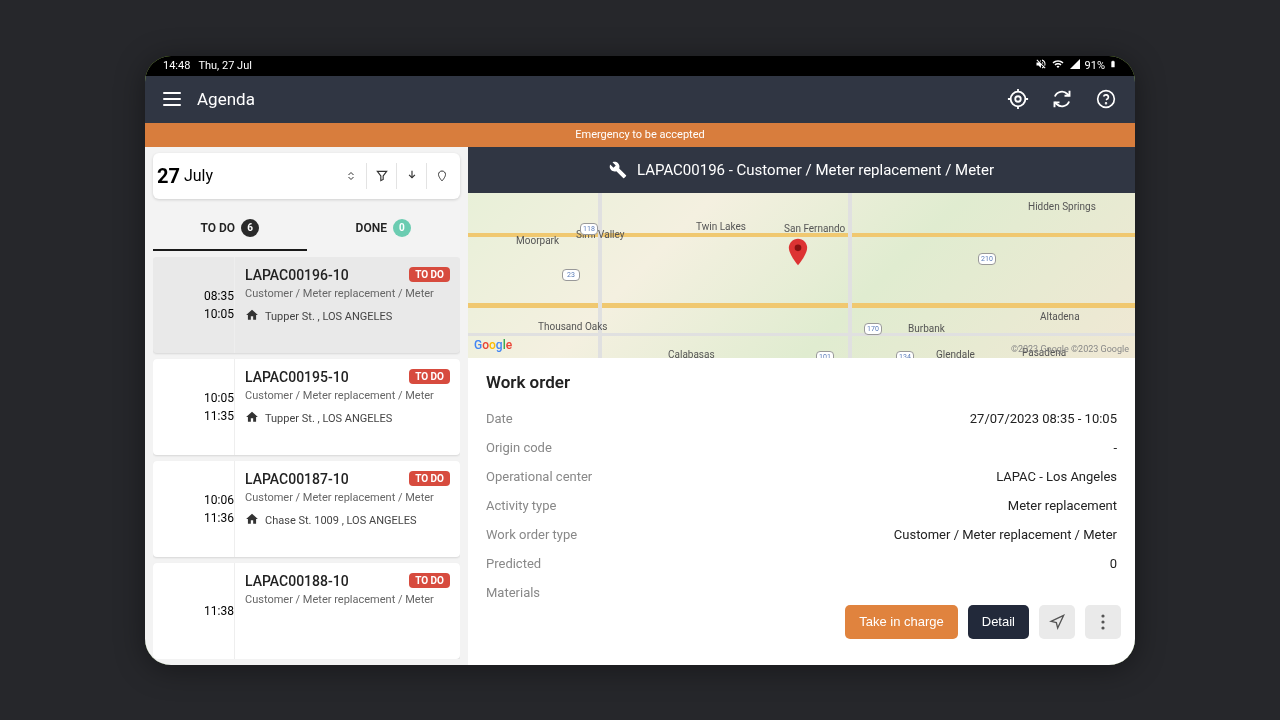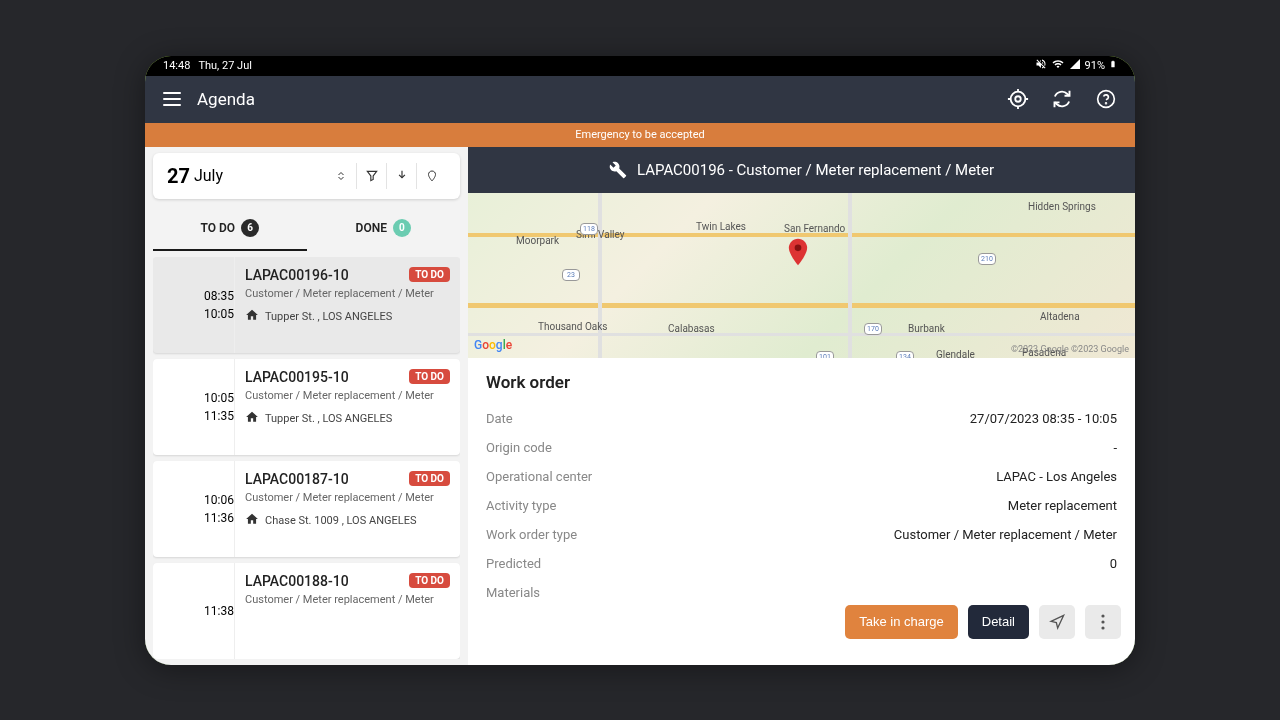--- a/index.html
+++ b/index.html
@@ -73,21 +73,21 @@
   padding: 6px 8px 0 8px;
   gap: 6px;
   overflow: hidden;
 }
 .date-filter-card {
   background: #fff;
   border-radius: 6px;
   height: 46px;
   display: flex;
   align-items: center;
-  padding: 0 14px;
+  padding: 0 4px;
   box-shadow: 0 1px 3px rgba(0,0,0,0.15);
 }
 .date-day { font-size: 20px; font-weight: 700; margin-right: 4px; }
 .date-month { font-size: 16px; }
 .filter-icons { margin-left: auto; display: flex; align-items: center; gap: 0; }
 .filter-icon { width: 30px; height: 26px; display: flex; align-items: center; justify-content: center; cursor: pointer; color: #333; border-left: 1px solid #e3e3e3; }
 .filter-icon:first-child { border-left: none; }
 .tabs {
   display: flex;
   height: 46px;
@@ -469,21 +469,21 @@
         <div class="map-road h1"></div>
         <div class="map-road h2"></div>
         <div class="map-road h3 w"></div>
         <div class="map-road v1 w"></div>
         <div class="map-road v2 w"></div>
         <span class="map-label" style="left:48px;top:42px">Moorpark</span>
         <span class="map-label" style="left:108px;top:36px">Simi Valley</span>
         <span class="map-label" style="left:228px;top:28px">Twin Lakes</span>
         <span class="map-label" style="left:316px;top:30px">San Fernando</span>
         <span class="map-label" style="left:70px;top:128px">Thousand Oaks</span>
-        <span class="map-label" style="left:200px;top:130px">Calabasas</span>
+        <span class="map-label" style="left:200px;top:156px">Calabasas</span>
         <span class="map-label" style="left:440px;top:130px">Burbank</span>
         <span class="map-label" style="left:468px;top:156px">Glendale</span>
         <span class="map-label" style="left:572px;top:118px">Altadena</span>
         <span class="map-label" style="left:554px;top:154px">Pasadena</span>
         <span class="map-label" style="left:560px;top:8px;">Hidden Springs</span>
         <span class="map-badge" style="left:112px;top:30px">118</span>
         <span class="map-badge" style="left:94px;top:76px">23</span>
         <span class="map-badge" style="left:396px;top:130px">170</span>
         <span class="map-badge" style="left:348px;top:158px">101</span>
         <span class="map-badge" style="left:428px;top:158px">134</span>

